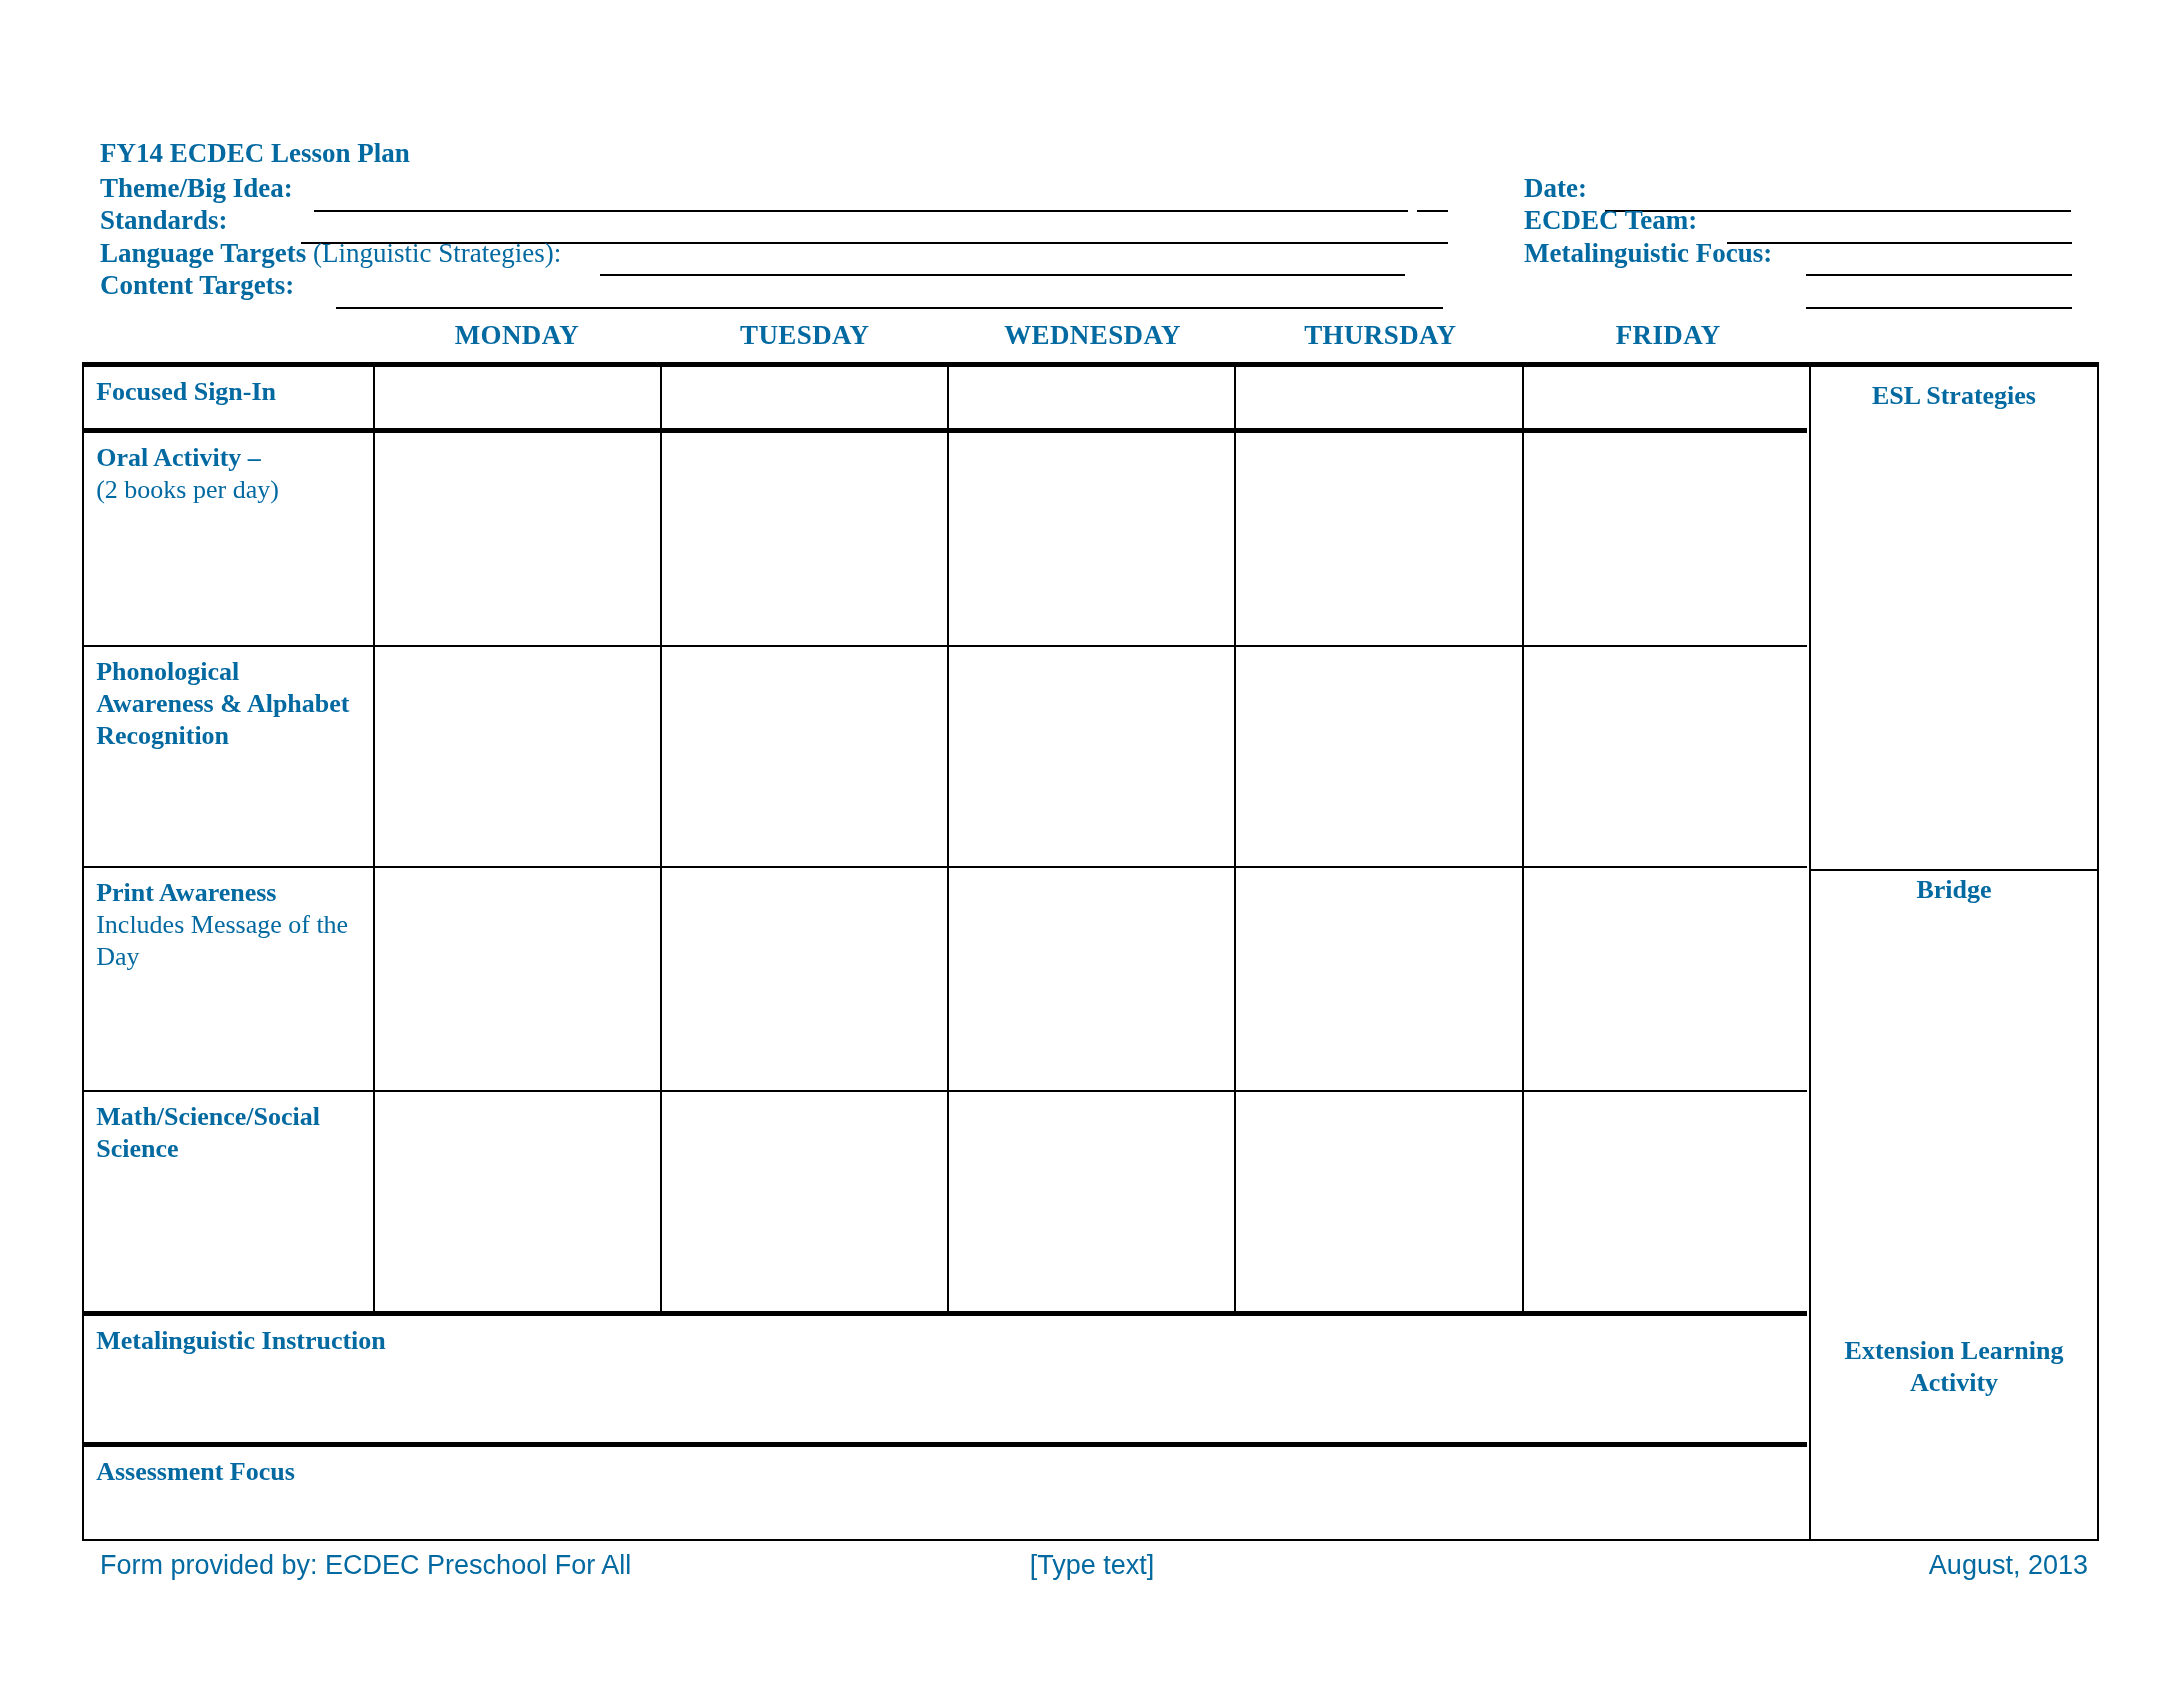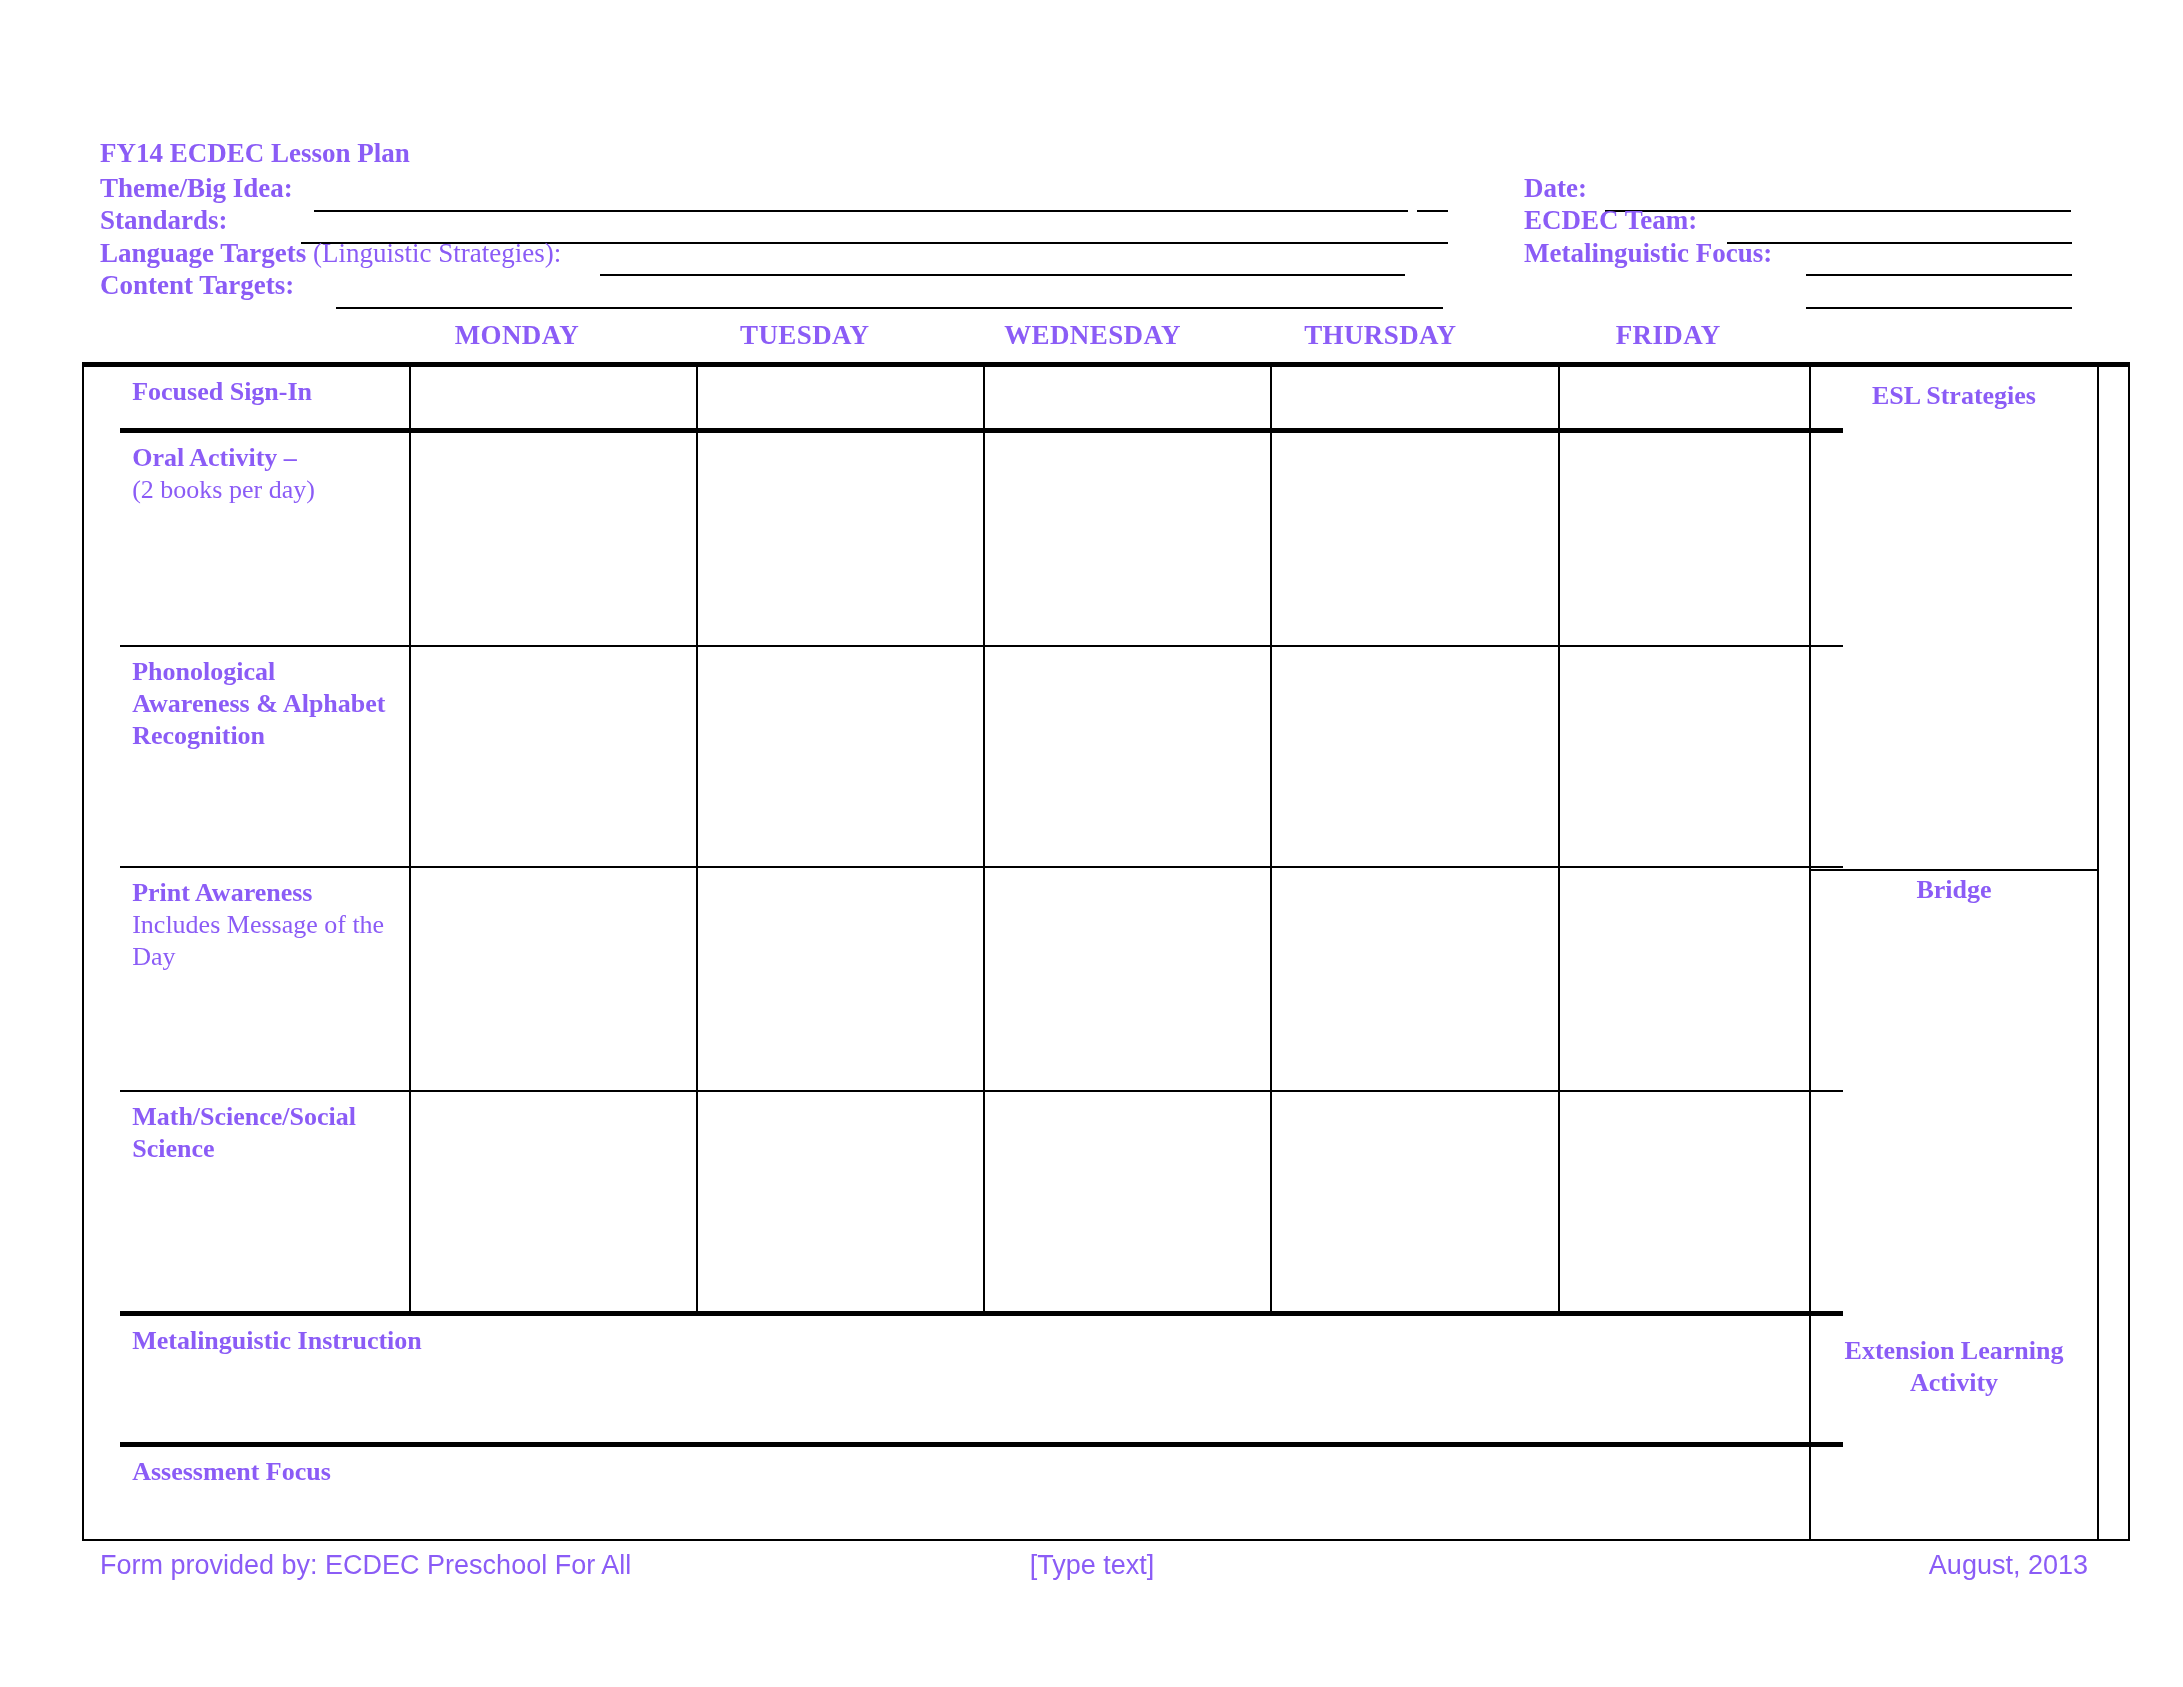--- a/index.html
+++ b/index.html
@@ -1,37 +1,36 @@
 <!DOCTYPE html>
 <html style="font-size:14px"><head>
 <meta charset="utf-8">
 <style>
   html,body { margin:0; padding:0; background:#e8e8e8; }
   .page {
     position:relative; width:2184px; height:1687px; background:#ffffff;
-    font-family:"Liberation Serif","DejaVu Serif",serif; color:#8b5cf6;
+    font-family:"Liberation Serif","DejaVu Serif",serif; color:#0369a1;
     overflow:hidden;
     text-decoration:underline;
   }
   
   .doc-title { position:absolute; left:100px; top:138px; font-size:27px; font-weight:bold; white-space:nowrap; }
   .hdr-label { position:absolute; font-size:27px; font-weight:bold; white-space:nowrap; }
   .hdr-note  { font-weight:normal; }
   .uline { position:absolute; border-top:2.6px solid #000; height:0; }
   
   .day-row { position:absolute; left:373px; top:320px; width:1439px; display:flex; }
   .day { flex:1; text-align:center; font-size:27px; font-weight:bold; letter-spacing:0.4px; }
   
   .main-table {
-    position:absolute; left:82px; top:362px; width:2048px; height:1179px;
+    position:absolute; left:82px; top:362px; width:1729px; height:1179px;
     box-sizing:border-box; border:2.6px solid #000; border-top-width:5.2px;
     display:grid;
     grid-template-columns:291px 287px 287px 287px 288px 283px;
     grid-template-rows:66px 214px 221px 224px 224px 131px 91px;
-    padding-left:36px;
   }
   .cell { box-sizing:border-box; border-right:2.6px solid #000; border-bottom:2.6px solid #000; }
   .cell.last-col { border-right:none; }
   .cell.thick-bottom { border-bottom-width:5.2px; }
   .cell.no-bottom { border-bottom:none; }
   .label-cell { padding:8.7px 12.2px; font-size:26px; line-height:32px; }
   .label-cell .row-title { font-weight:bold; }
   .span-row { grid-column:1 / 7; }
   
   .sidebar {

